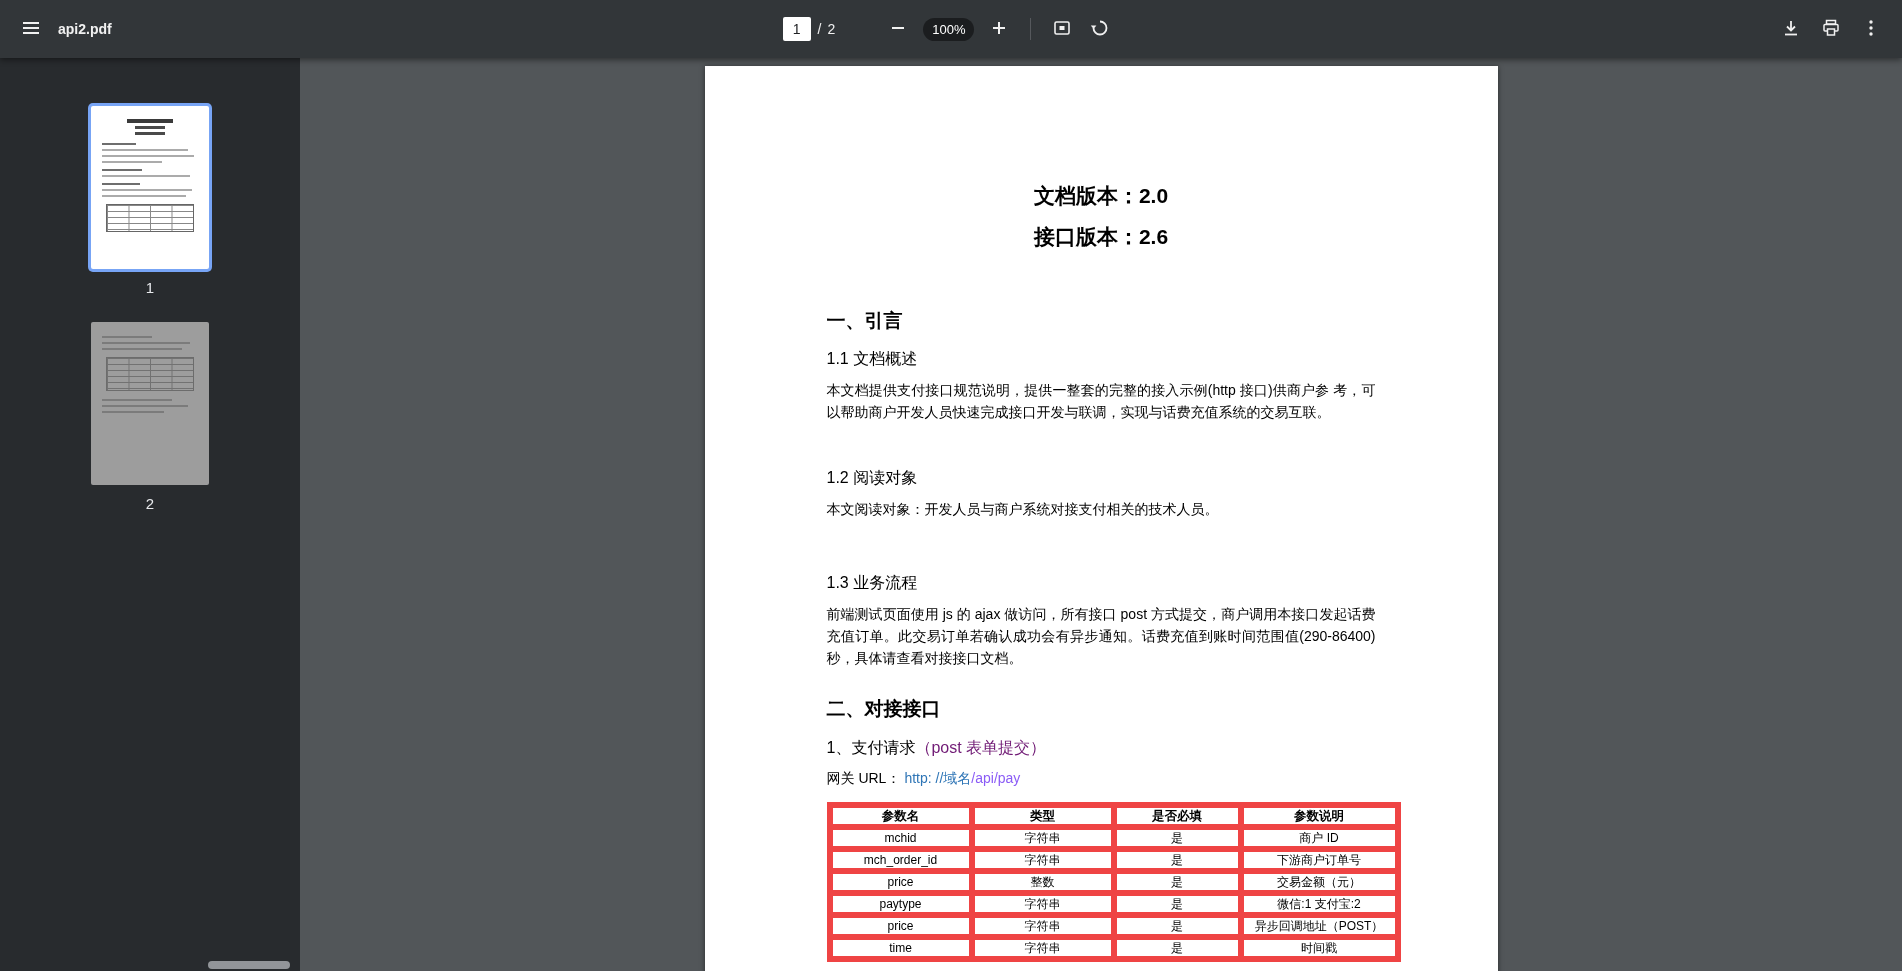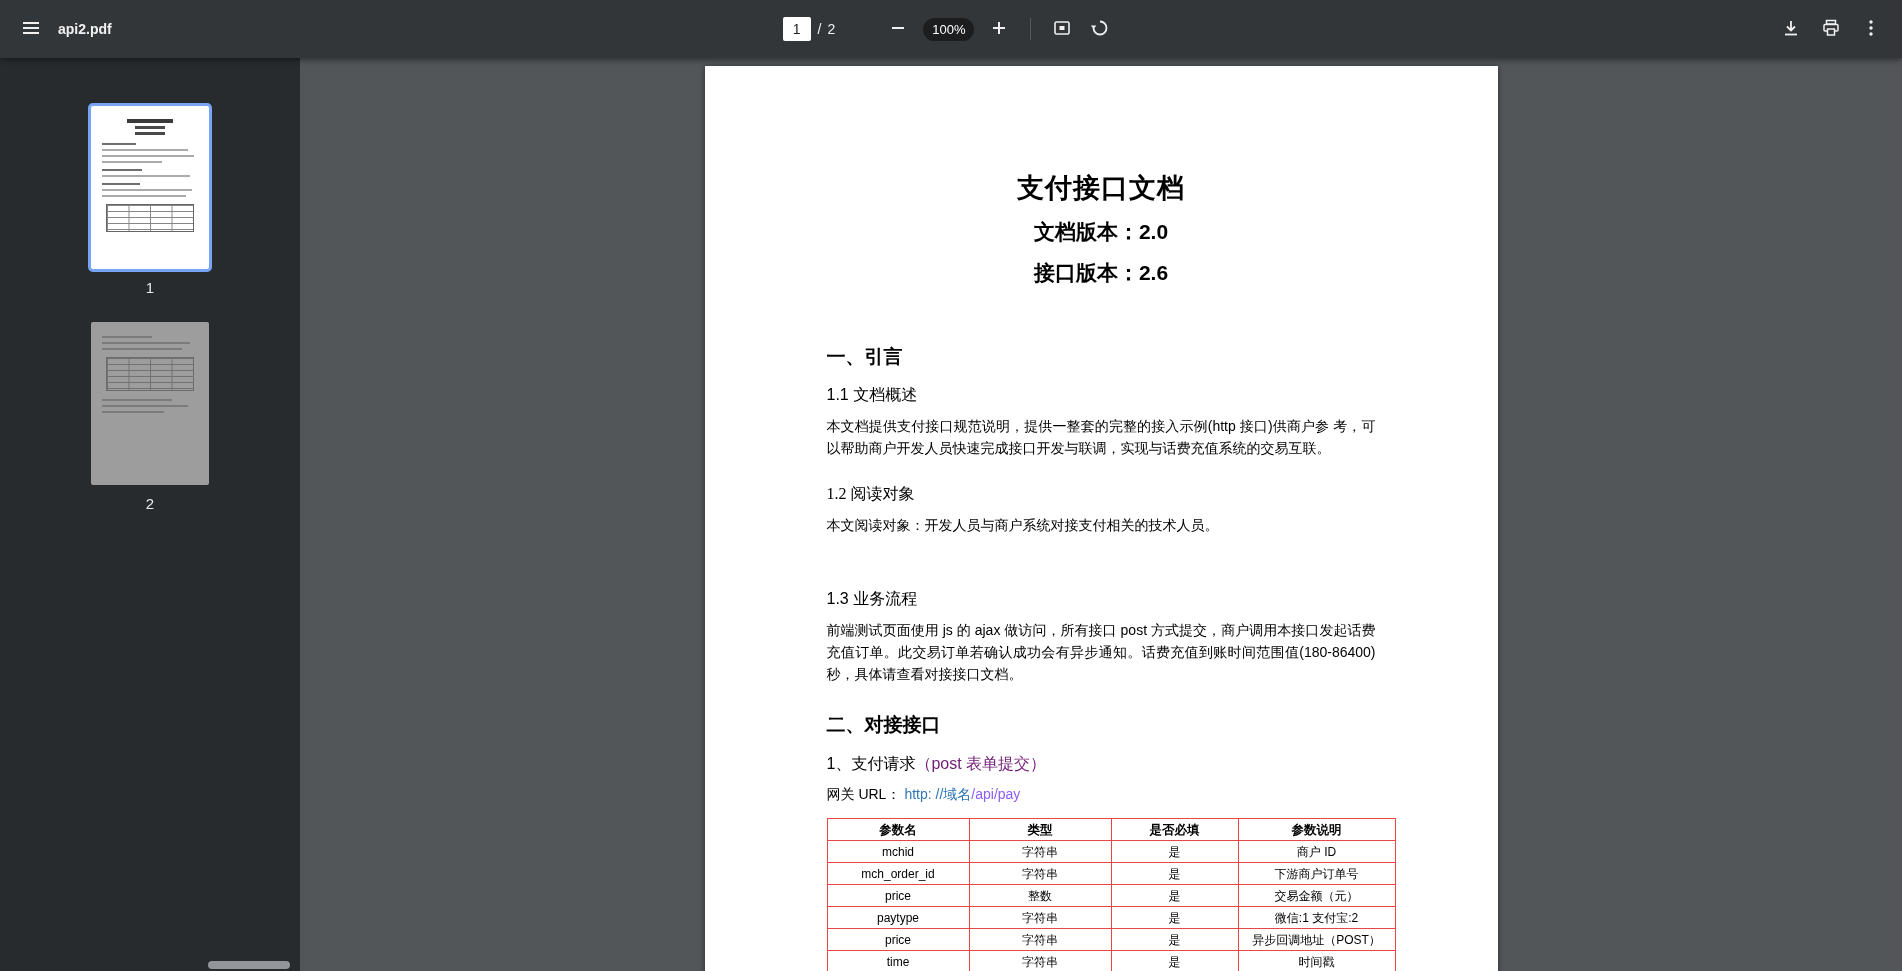--- a/index.html
+++ b/index.html
@@ -76,33 +76,33 @@
     width:793px; background:#ffffff; margin-top:8px; min-height:1120px;
     box-shadow:0 1px 5px rgba(0,0,0,.5);
     padding:104px 122px 60px; color:#000;
   }
   .doc-title-main { font-size:27px; line-height:36px; font-weight:bold; text-align:center; letter-spacing:1px; }
   .doc-version { font-size:21px; line-height:27px; font-weight:bold; text-align:center; }
   .v1 { margin-top:12px; } .v2 { margin-top:14px; }
   .h-section { font-size:19px; line-height:25px; font-weight:bold; margin-top:58px; }
   .h-section.s2 { margin-top:27px; }
   .h-sub { font-size:16px; line-height:21px; font-weight:normal; margin-top:15px; }
-  .h-sub.g28 { margin-top:24px;font-family:Liberation Serif, serif; }
+  .h-sub.g28 { margin-top:44px; }
   .h-sub.g52 { margin-top:52px; }
   .para { font-size:14px; line-height:22px; margin-top:10px; text-align:justify; }
   .h-request { font-size:16px; line-height:21px; font-weight:normal; margin-top:16px; }
   .red { color:#701a75; }
   .gateway { font-size:14px; line-height:18px; margin-top:11px; }
   .gateway .lbl { margin-right:4px; }
   .url-blue { color:#2e75b6; text-decoration:none; cursor:pointer; }
   .url-green { color:#8b5cf6; cursor:pointer; }
 
   .api-table { border-collapse:collapse; margin-top:15px; width:568px; table-layout:fixed; }
   .api-table th, .api-table td {
-    border:1px solid #ef4444; height:22px; padding:0 4px; text-align:center;
+    border:6px solid #ef4444; height:22px; padding:0 4px; text-align:center;
     font-size:12px; line-height:14px; overflow:hidden; white-space:nowrap;
   }
   .api-table th { font-weight:bold; font-size:12.5px; }
 </style>
 </head>
 <body>
 
 <div class="app">
 
   <header class="toolbar">
@@ -227,34 +227,33 @@
         </div>
         <span class="thumb-label">2</span>
       </div>
 
       <div class="sidebar-scrollbar"></div>
     </aside>
 
     <main class="viewer">
       <div class="pdf-page">
 
-        <h1 class="doc-title-main">支付接口文档</h1>
         <div class="doc-version v1">文档版本：2.0</div>
         <div class="doc-version v2">接口版本：2.6</div>
 
         <h2 class="h-section">一、引言</h2>
 
         <h3 class="h-sub">1.1 文档概述</h3>
         <p class="para">本文档提供支付接口规范说明，提供一整套的完整的接入示例(http 接口)供商户参 考，可以帮助商户开发人员快速完成接口开发与联调，实现与话费充值系统的交易互联。</p>
 
         <h3 class="h-sub g28">1.2 阅读对象</h3>
         <p class="para">本文阅读对象：开发人员与商户系统对接支付相关的技术人员。</p>
 
         <h3 class="h-sub g52">1.3 业务流程</h3>
-        <p class="para">前端测试页面使用 js 的 ajax 做访问，所有接口 post 方式提交，商户调用本接口发起话费充值订单。此交易订单若确认成功会有异步通知。话费充值到账时间范围值(180-86400)秒，具体请查看对接接口文档。</p>
+        <p class="para">前端测试页面使用 js 的 ajax 做访问，所有接口 post 方式提交，商户调用本接口发起话费充值订单。此交易订单若确认成功会有异步通知。话费充值到账时间范围值(290-86400)秒，具体请查看对接接口文档。</p>
 
         <h2 class="h-section s2">二、对接接口</h2>
 
         <h3 class="h-request">
           <span>1、支付请求</span><span class="red">（post 表单提交）</span>
         </h3>
 
         <p class="gateway">
           <span class="lbl">网关 URL：</span><a class="url-blue">http: //域名</a><span class="url-green">/api/pay</span>
         </p>

